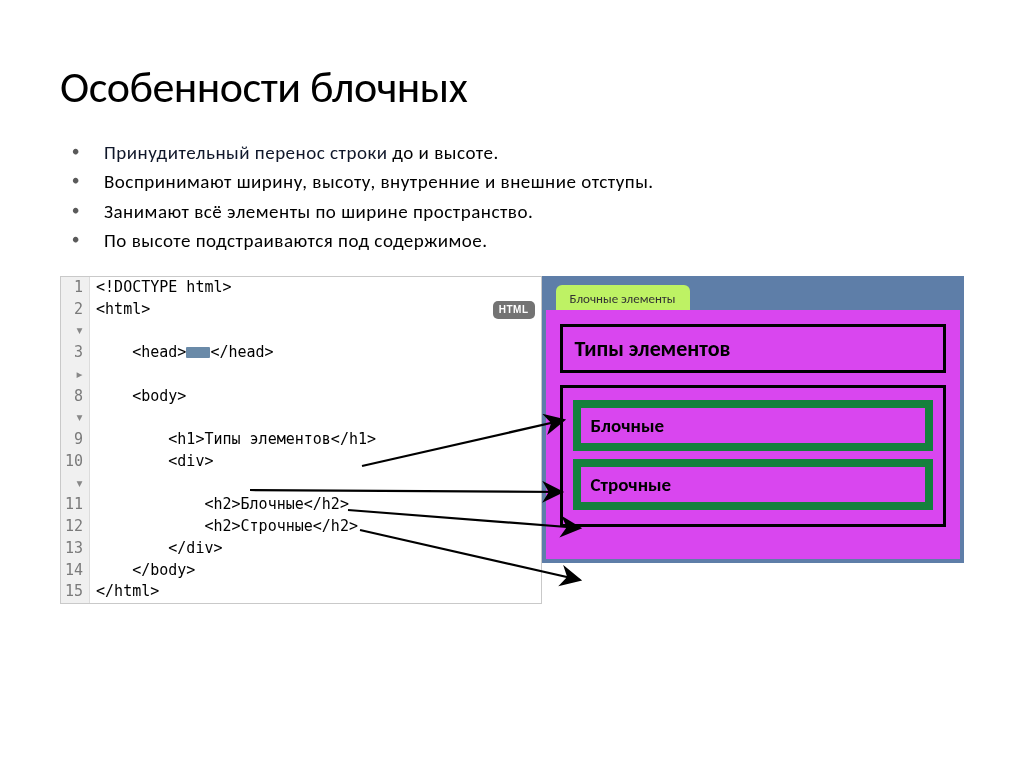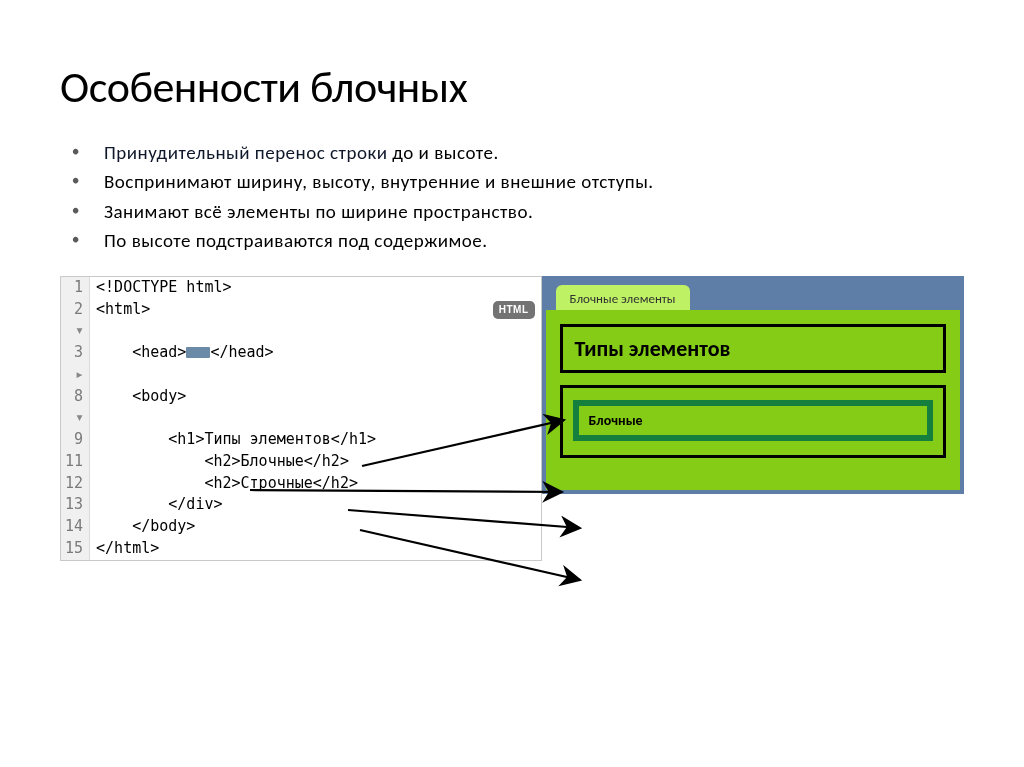--- a/index.html
+++ b/index.html
@@ -97,21 +97,21 @@
   
   .browser-mock {
     width: 430px;
     margin-left: auto;
     margin-right: 0;
   }
   .browser-frame {
     border: 4px solid #5e7ea8;
     border-top: none;
     padding: 14px 14px 20px 14px;
-    background:#84cc16;
+    background:#d946ef;
   }
   .browser-tab-row {
     display:flex;
     background:#5e7ea8;
     height:34px;
     align-items:flex-end;
   }
   .browser-tab {
     background:#bef264;
     color:#333;
@@ -126,22 +126,22 @@
     padding:8px 12px;
     margin-bottom:12px;
   }
   .box-outer.inner-wrap { padding:12px 10px 6px 10px; }
   .box-h1 {
     font-weight:700;
     font-size:22px;
   }
   .box-h2 {
     font-weight:700;
-    font-size:14px;
-    border:6px solid #15803d;
+    font-size:19px;
+    border:8px solid #15803d;
     padding:6px 10px;
     margin-bottom:8px;
   }
   
   svg.arrows {
     position:absolute;
     left:0; top:0;
     width:1024px; height:767px;
     pointer-events:none;
   }
@@ -178,20 +178,24 @@
             <td class="gutter">3 <span class="fold-caret">▸</span></td>
             <td class="line">    &lt;head&gt;<span class="collapsed-mark"></span>&lt;/head&gt;</td>
           </tr>
           <tr>
             <td class="gutter">8 <span class="fold-caret">▾</span></td>
             <td class="line">    &lt;body&gt;</td>
           </tr>
           <tr>
             <td class="gutter">9</td>
             <td class="line">        &lt;h1&gt;Типы элементов&lt;/h1&gt;</td>
+          </tr>
+          <tr>
+            <td class="gutter">10 <span class="fold-caret">▾</span></td>
+            <td class="line">        &lt;div&gt;</td>
           </tr>
           <tr>
             <td class="gutter">11</td>
             <td class="line">            &lt;h2&gt;Блочные&lt;/h2&gt;</td>
           </tr>
           <tr>
             <td class="gutter">12</td>
             <td class="line">            &lt;h2&gt;Строчные&lt;/h2&gt;</td>
           </tr>
           <tr>
@@ -213,20 +217,21 @@
   <div class="browser-mock">
     <div class="browser-tab-row">
       <div class="browser-tab">Блочные элементы</div>
     </div>
     <div class="browser-frame">
       <div class="box-outer">
         <div class="box-h1">Типы элементов</div>
       </div>
       <div class="box-outer inner-wrap">
         <div class="box-h2">Блочные</div>
+        <div class="box-h2">Строчные</div>
       </div>
     </div>
   </div>
 
 </div>
 
 <svg class="arrows">
   <defs>
     <marker id="ah" markerWidth="12" markerHeight="12" refX="9" refY="5" orient="auto">
       <path d="M0,0 L10,5 L0,10 L3,5 Z" fill="#000"></path>

